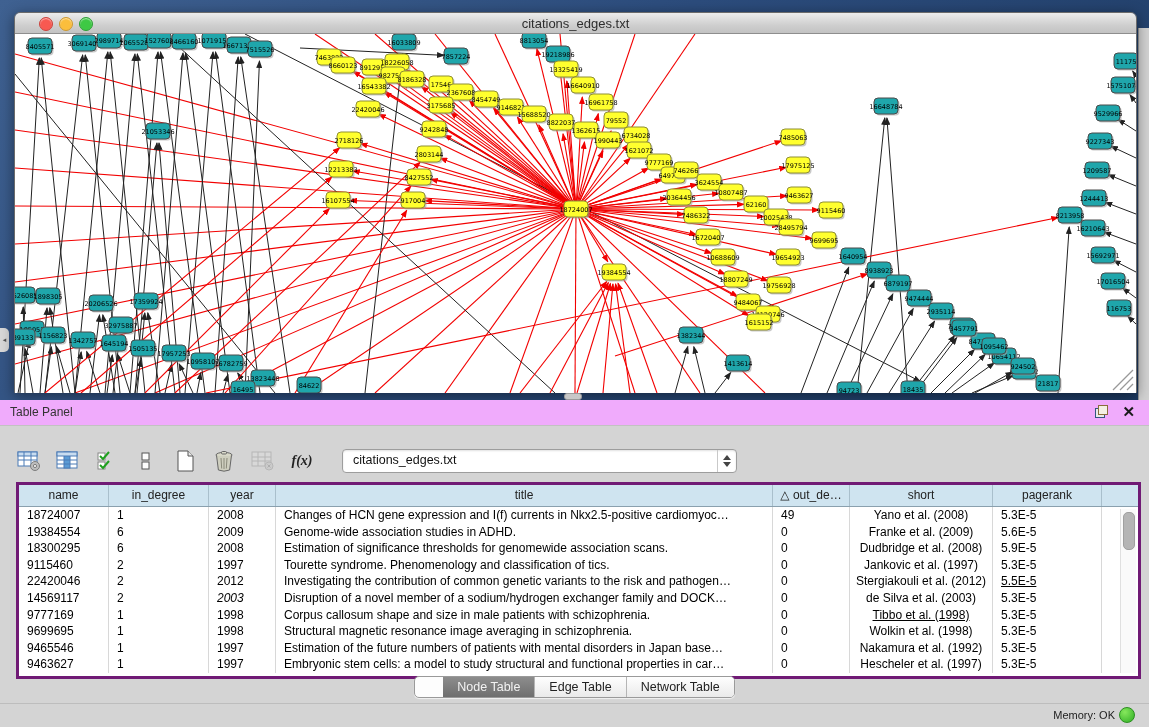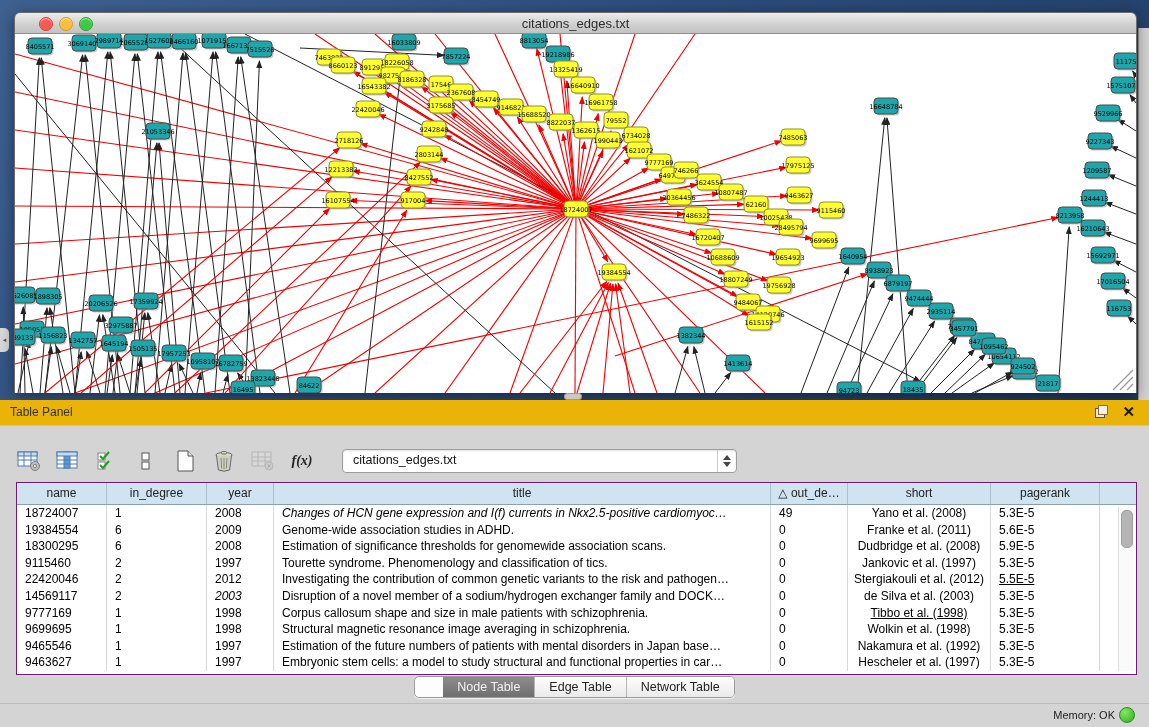--- a/index.html
+++ b/index.html
@@ -28,40 +28,40 @@
   .re{stroke:#f20000;stroke-width:1.1;}
   .bk{stroke:#222222;stroke-width:1;}
   .nt{fill:#1fa6ab;stroke:#4a4a4a;stroke-width:1;}
   .ny{fill:#ffff2e;stroke:#8f8f35;stroke-width:1;}
   .nsh{fill:#9a9a9a;opacity:.55;}
   .grip{stroke:#999;stroke-width:1.2;}
   .splitter-nub{position:absolute;left:564px;top:393px;width:16px;height:5px;border-radius:3px;
     background:#c8c8c8;border:1px solid #9a9a9a;}
   
   .tpanel{position:absolute;left:0;top:400px;width:1149px;height:327px;background:#d4d4d4;}
-  .tp-header{position:absolute;left:0;top:0;width:100%;height:25px;background:#eab308;
+  .tp-header{position:absolute;left:0;top:0;width:100%;height:25px;background:#f0abfc;
     border-bottom:1px solid #c2c2c2;}
   .tp-title{position:absolute;left:10px;top:5px;font-size:12px;color:#333;}
   .tp-icons{position:absolute;right:14px;top:4px;display:flex;gap:14px;align-items:center;}
   .float-icon{position:relative;width:13px;height:13px;}
   .float-icon .b1{position:absolute;left:0;bottom:0;width:8px;height:8px;border:1px solid #33557f;background:#e9e9e9;}
   .float-icon .b2{position:absolute;right:0;top:0;width:8px;height:8px;border:1px solid #8a6d3b;background:#f4f0e4;}
   .close-x{font-size:15px;font-weight:bold;color:#1a1a1a;line-height:15px;}
   .toolbar{position:absolute;left:16px;top:44px;height:34px;display:flex;align-items:center;gap:13px;}
   .tico{width:26px;height:24px;display:flex;align-items:center;justify-content:center;}
   .fx{font-family:"Liberation Serif",serif;font-style:italic;font-weight:bold;font-size:14px;color:#222;}
   .combo{margin-left:14px;width:393px;height:22px;background:#ffffff;border:1px solid #9d9d9d;
     border-radius:4px;position:relative;box-shadow:inset 0 1px 2px rgba(0,0,0,.12);}
   .combo .val{position:absolute;left:10px;top:3px;font-size:12.5px;color:#111;}
   .combo .step{position:absolute;right:0;top:0;width:18px;height:22px;border-left:1px solid #c9c9c9;
     display:flex;flex-direction:column;align-items:center;justify-content:center;gap:2px;}
   .tri-up{width:0;height:0;border-left:4px solid transparent;border-right:4px solid transparent;border-bottom:5px solid #444;}
   .tri-dn{width:0;height:0;border-left:4px solid transparent;border-right:4px solid transparent;border-top:5px solid #444;}
   .tablebox{position:absolute;left:16px;top:82px;width:1119px;height:191px;background:#fff;
-    border:1px solid #701a75;overflow:hidden;}
+    border:3px solid #701a75;overflow:hidden;}
   .thead{display:flex;height:21px;background:#cfe4f0;border-bottom:1px solid #8aa0ae;}
   .th{box-sizing:border-box;border-right:1px solid #a9bfcc;font-size:12px;color:#222;
     text-align:center;line-height:21px;white-space:nowrap;overflow:hidden;}
   .trow{display:flex;height:16.6px;}
   .td{box-sizing:border-box;border-right:1px solid #d8d8d8;font-size:12px;color:#000;
     line-height:16.6px;white-space:nowrap;overflow:hidden;padding:0 4px 0 8px;}
   .td.center{text-align:center;padding:0;}
   .vsb{position:absolute;right:2px;top:24px;width:15px;height:164px;background:#fafafa;
     border-left:1px solid #e0e0e0;}
   .vsb .thumb{position:absolute;left:2px;top:3px;width:10px;height:36px;border-radius:5px;
@@ -958,32 +958,32 @@
         <div class="th" style="width: 497px;">title</div>
         <div class="th" style="width: 77px;">△ out_de…</div>
         <div class="th" style="width: 143px;">short</div>
         <div class="th" style="width: 109px;">pagerank</div>
       </div>
     <div id="tbody">
         <div class="trow">
           <div class="td" style="width: 90px;">18724007</div>
           <div class="td" style="width: 100px;">1</div>
           <div class="td" style="width: 67px;">2008</div>
-          <div class="td" style="width: 497px; font-style: italic;">Changes of HCN gene expression and I(f) currents in Nkx2.5-positive cardiomyoc…</div>
+          <div class="td" style="width: 497px;">Changes of HCN gene expression and I(f) currents in Nkx2.5-positive cardiomyoc…</div>
           <div class="td" style="width: 77px;">49</div>
           <div class="td center" style="width: 143px;">Yano et al. (2008)</div>
           <div class="td" style="width: 109px;">5.3E-5</div>
         </div>
         <div class="trow">
           <div class="td" style="width: 90px;">19384554</div>
           <div class="td" style="width: 100px;">6</div>
           <div class="td" style="width: 67px;">2009</div>
           <div class="td" style="width: 497px;">Genome-wide association studies in ADHD.</div>
           <div class="td" style="width: 77px;">0</div>
-          <div class="td center" style="width: 143px;">Franke et al. (2011)</div>
+          <div class="td center" style="width: 143px;">Franke et al. (2009)</div>
           <div class="td" style="width: 109px;">5.6E-5</div>
         </div>
         <div class="trow">
           <div class="td" style="width: 90px;">18300295</div>
           <div class="td" style="width: 100px;">6</div>
           <div class="td" style="width: 67px;">2008</div>
           <div class="td" style="width: 497px;">Estimation of significance thresholds for genomewide association scans.</div>
           <div class="td" style="width: 77px;">0</div>
           <div class="td center" style="width: 143px;">Dudbridge et al. (2008)</div>
           <div class="td" style="width: 109px;">5.9E-5</div>

